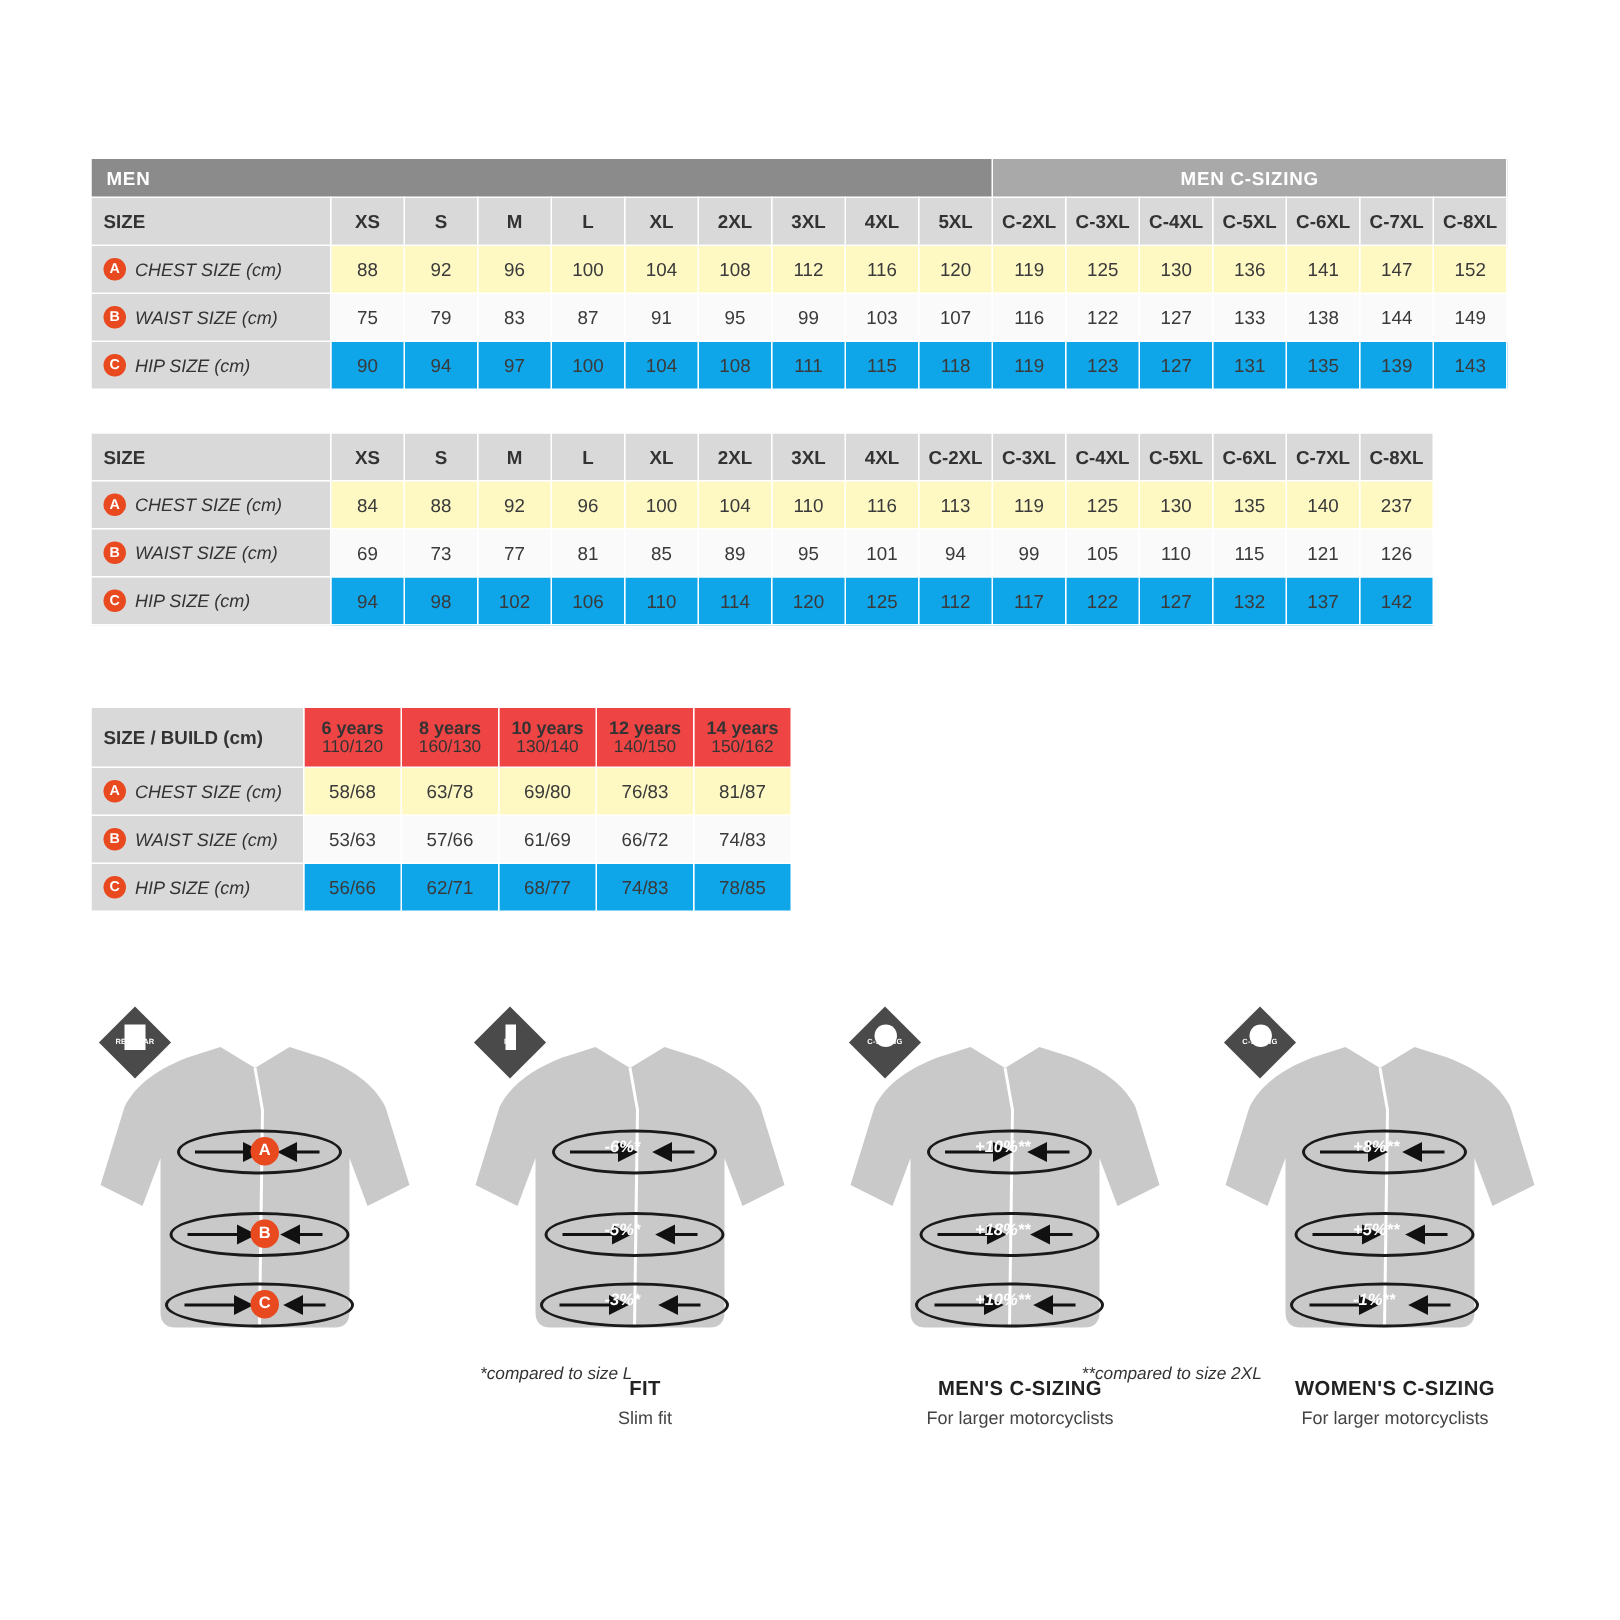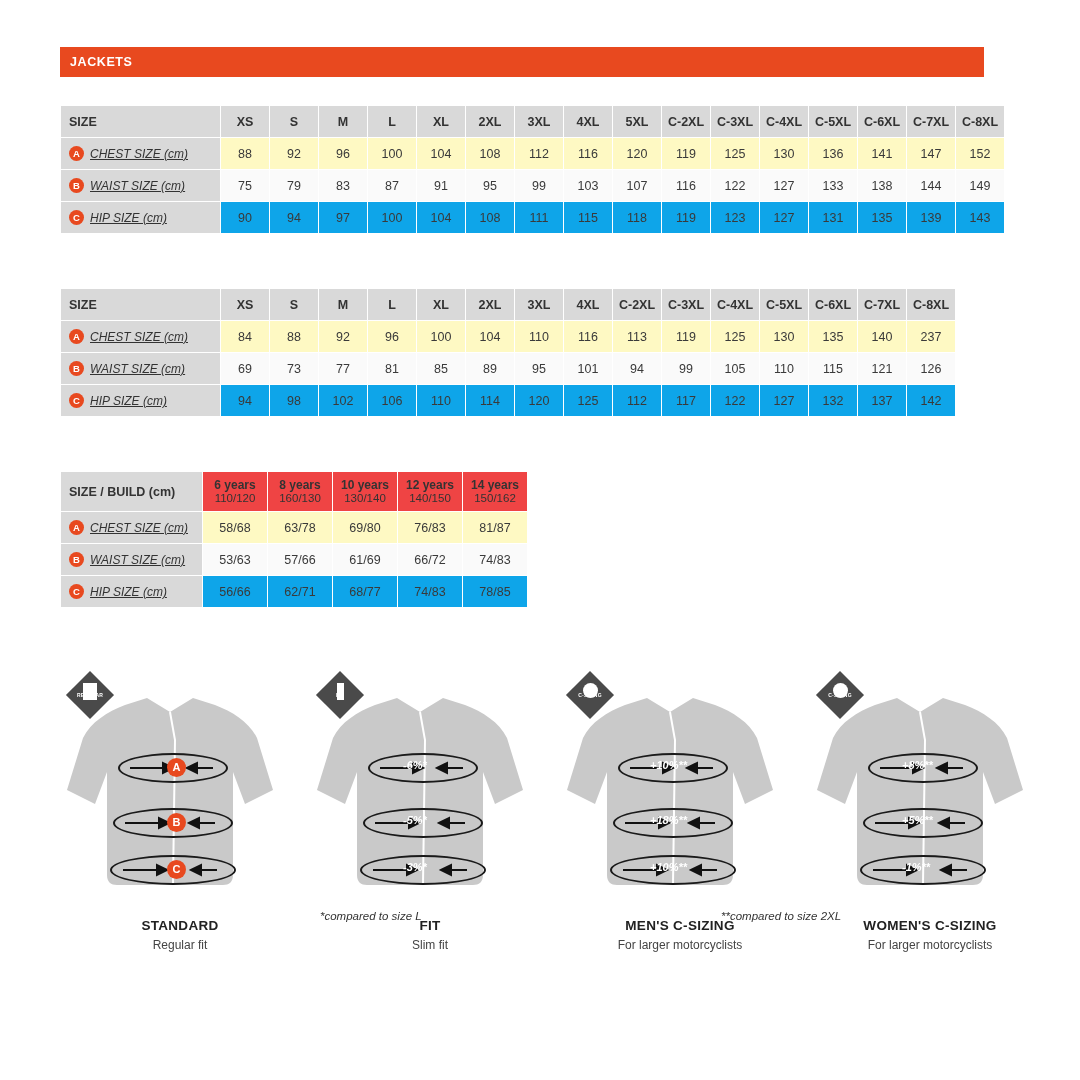--- a/index.html
+++ b/index.html
@@ -90,21 +90,21 @@
     background: #e8491f;
     color: #fff;
     font-size: 9.5px;
     font-weight: bold;
     line-height: 15px;
     text-align: center;
     font-style: normal;
     margin-right: 6px;
     vertical-align: middle;
   }
-  .lbl-txt { vertical-align: middle; text-decoration: underline; }
+  .lbl-txt { vertical-align: middle; }
 
   .children-size-cell {
     background: #ef4444;
     font-weight: bold;
     font-size: 12px;
     line-height: 1.1;
     color: #333;
   }
   .children-size-cell .sub { font-weight: normal; font-size: 11.5px; display:block; }
 
@@ -177,29 +177,32 @@
     font-weight: bold;
     line-height: 19px;
     text-align: center;
   }
 </style>
 </head>
 <body>
 
 <div class="page">
 
-  <div class="title-bar">JACKETS</div>
 
   <table id="men-table" style="left:60px; top:105px; width:924px;">
     <colgroup>
       <col style="width:160px">
       <col span="9" style="width:49px">
       <col span="7" style="width:49px">
     </colgroup>
     <tbody>
+      <tr>
+        <td class="hdr-dark" colspan="10">MEN</td>
+        <td class="hdr-mid" colspan="7">MEN C-SIZING</td>
+      </tr>
       <tr>
         <td class="row-label bold">SIZE</td>
         <td class="size-hdr">XS</td>
         <td class="size-hdr">S</td>
         <td class="size-hdr">M</td>
         <td class="size-hdr">L</td>
         <td class="size-hdr">XL</td>
         <td class="size-hdr">2XL</td>
         <td class="size-hdr">3XL</td>
         <td class="size-hdr">4XL</td>
@@ -434,24 +437,20 @@
               <polygon points="112,210 102,205 102,215"></polygon>
             <line x1="162" y1="210" x2="144" y2="210"></line>
               <polygon points="136,210 146,205 146,215"></polygon>
           </g>
         </svg>
 
         <div class="ell-badge" style="left:112px; top:98px;">A</div>
         <div class="ell-badge" style="left:112px; top:153px;">B</div>
         <div class="ell-badge" style="left:112px; top:200px;">C</div>
       </div>
-      <div class="fig-caption">
-        <div class="t">STANDARD</div>
-        <div class="s">Regular fit</div>
-      </div>
     </div>
 
     <div class="fig">
       <div class="fig-art">
         <svg width="250" height="240" viewBox="0 0 250 240">
           <path d="M70 45 C52 52 36 62 28 78 L12 130 L40 144 L52 112 L52 215 C52 222 56 225 62 225 L168 225 C174 225 178 222 178 215 L178 112 L190 144 L218 130 L202 78 C194 62 178 52 160 45 L138 38 L115 52 L92 38 Z" fill="#c9c9c9"></path>
           <path d="M115 52 L120 80 L118 225" stroke="#ffffff" stroke-width="2" fill="none"></path>
         </svg>
         <div class="diamond"></div>
         <div class="diamond-glyph slim"></div>

